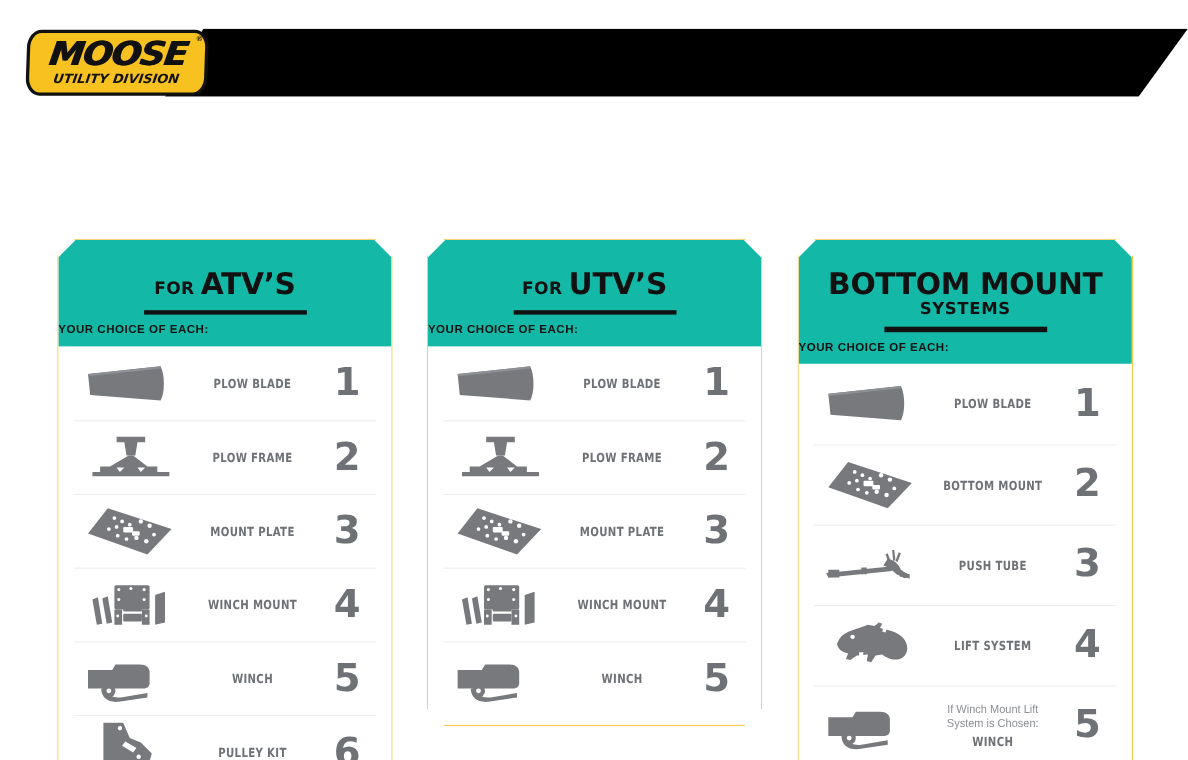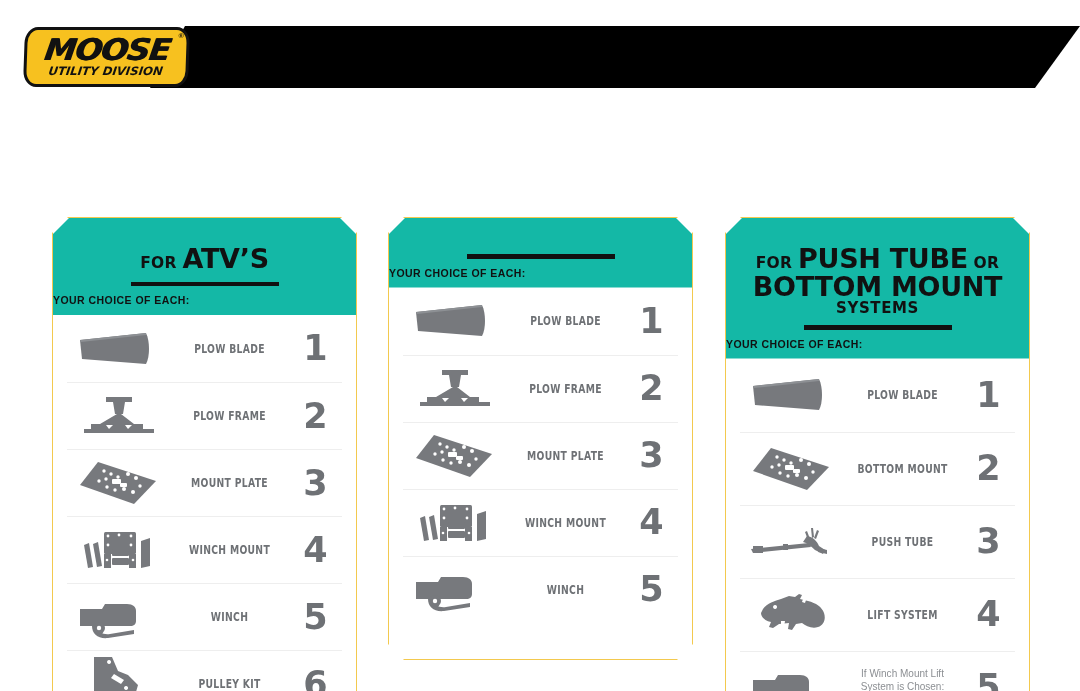--- a/index.html
+++ b/index.html
@@ -287,20 +287,25 @@
           <div class="cell-label">PULLEY KIT</div>
           <div class="cell-num">6</div>
         </div>
       </div>
     </div>
   </div>
 
   <div class="card" id="card-utv">
     <div class="card-shell">
       <div class="card-head">
+        <div class="head-lines">
+          <div class="head-line">
+            <span class="t-small">FOR </span><span class="t-big">UTV’S</span>
+          </div>
+        </div>
         <div class="head-rule"></div>
         <div class="head-sub">YOUR CHOICE OF EACH:</div>
       </div>
 
       <div class="rows">
         <div class="row">
           <div class="cell-icon">
             <svg class="ico" width="86" height="40" viewBox="0 0 86 40">
                 <path class="g" d="M4 11 L70 4 C74 12 74 28 70 35 L6 30 Z"></path>
                 <path class="gl" d="M4 11 L70 4 L70 6 L5 13 Z"></path>
@@ -389,23 +394,20 @@
           <div class="cell-num">5</div>
         </div>
       </div>
     </div>
   </div>
 
   <div class="card" id="card-push">
     <div class="card-shell">
       <div class="card-head">
         <div class="head-lines">
-          <div class="head-line">
-            <span class="t-small">FOR </span><span class="t-big">PUSH TUBE</span><span class="t-small"> OR</span>
-          </div>
           <div class="head-line t-big">BOTTOM MOUNT</div>
           <div class="head-line t-mid">SYSTEMS</div>
         </div>
         <div class="head-rule"></div>
         <div class="head-sub">YOUR CHOICE OF EACH:</div>
       </div>
 
       <div class="rows">
         <div class="row">
           <div class="cell-icon">

